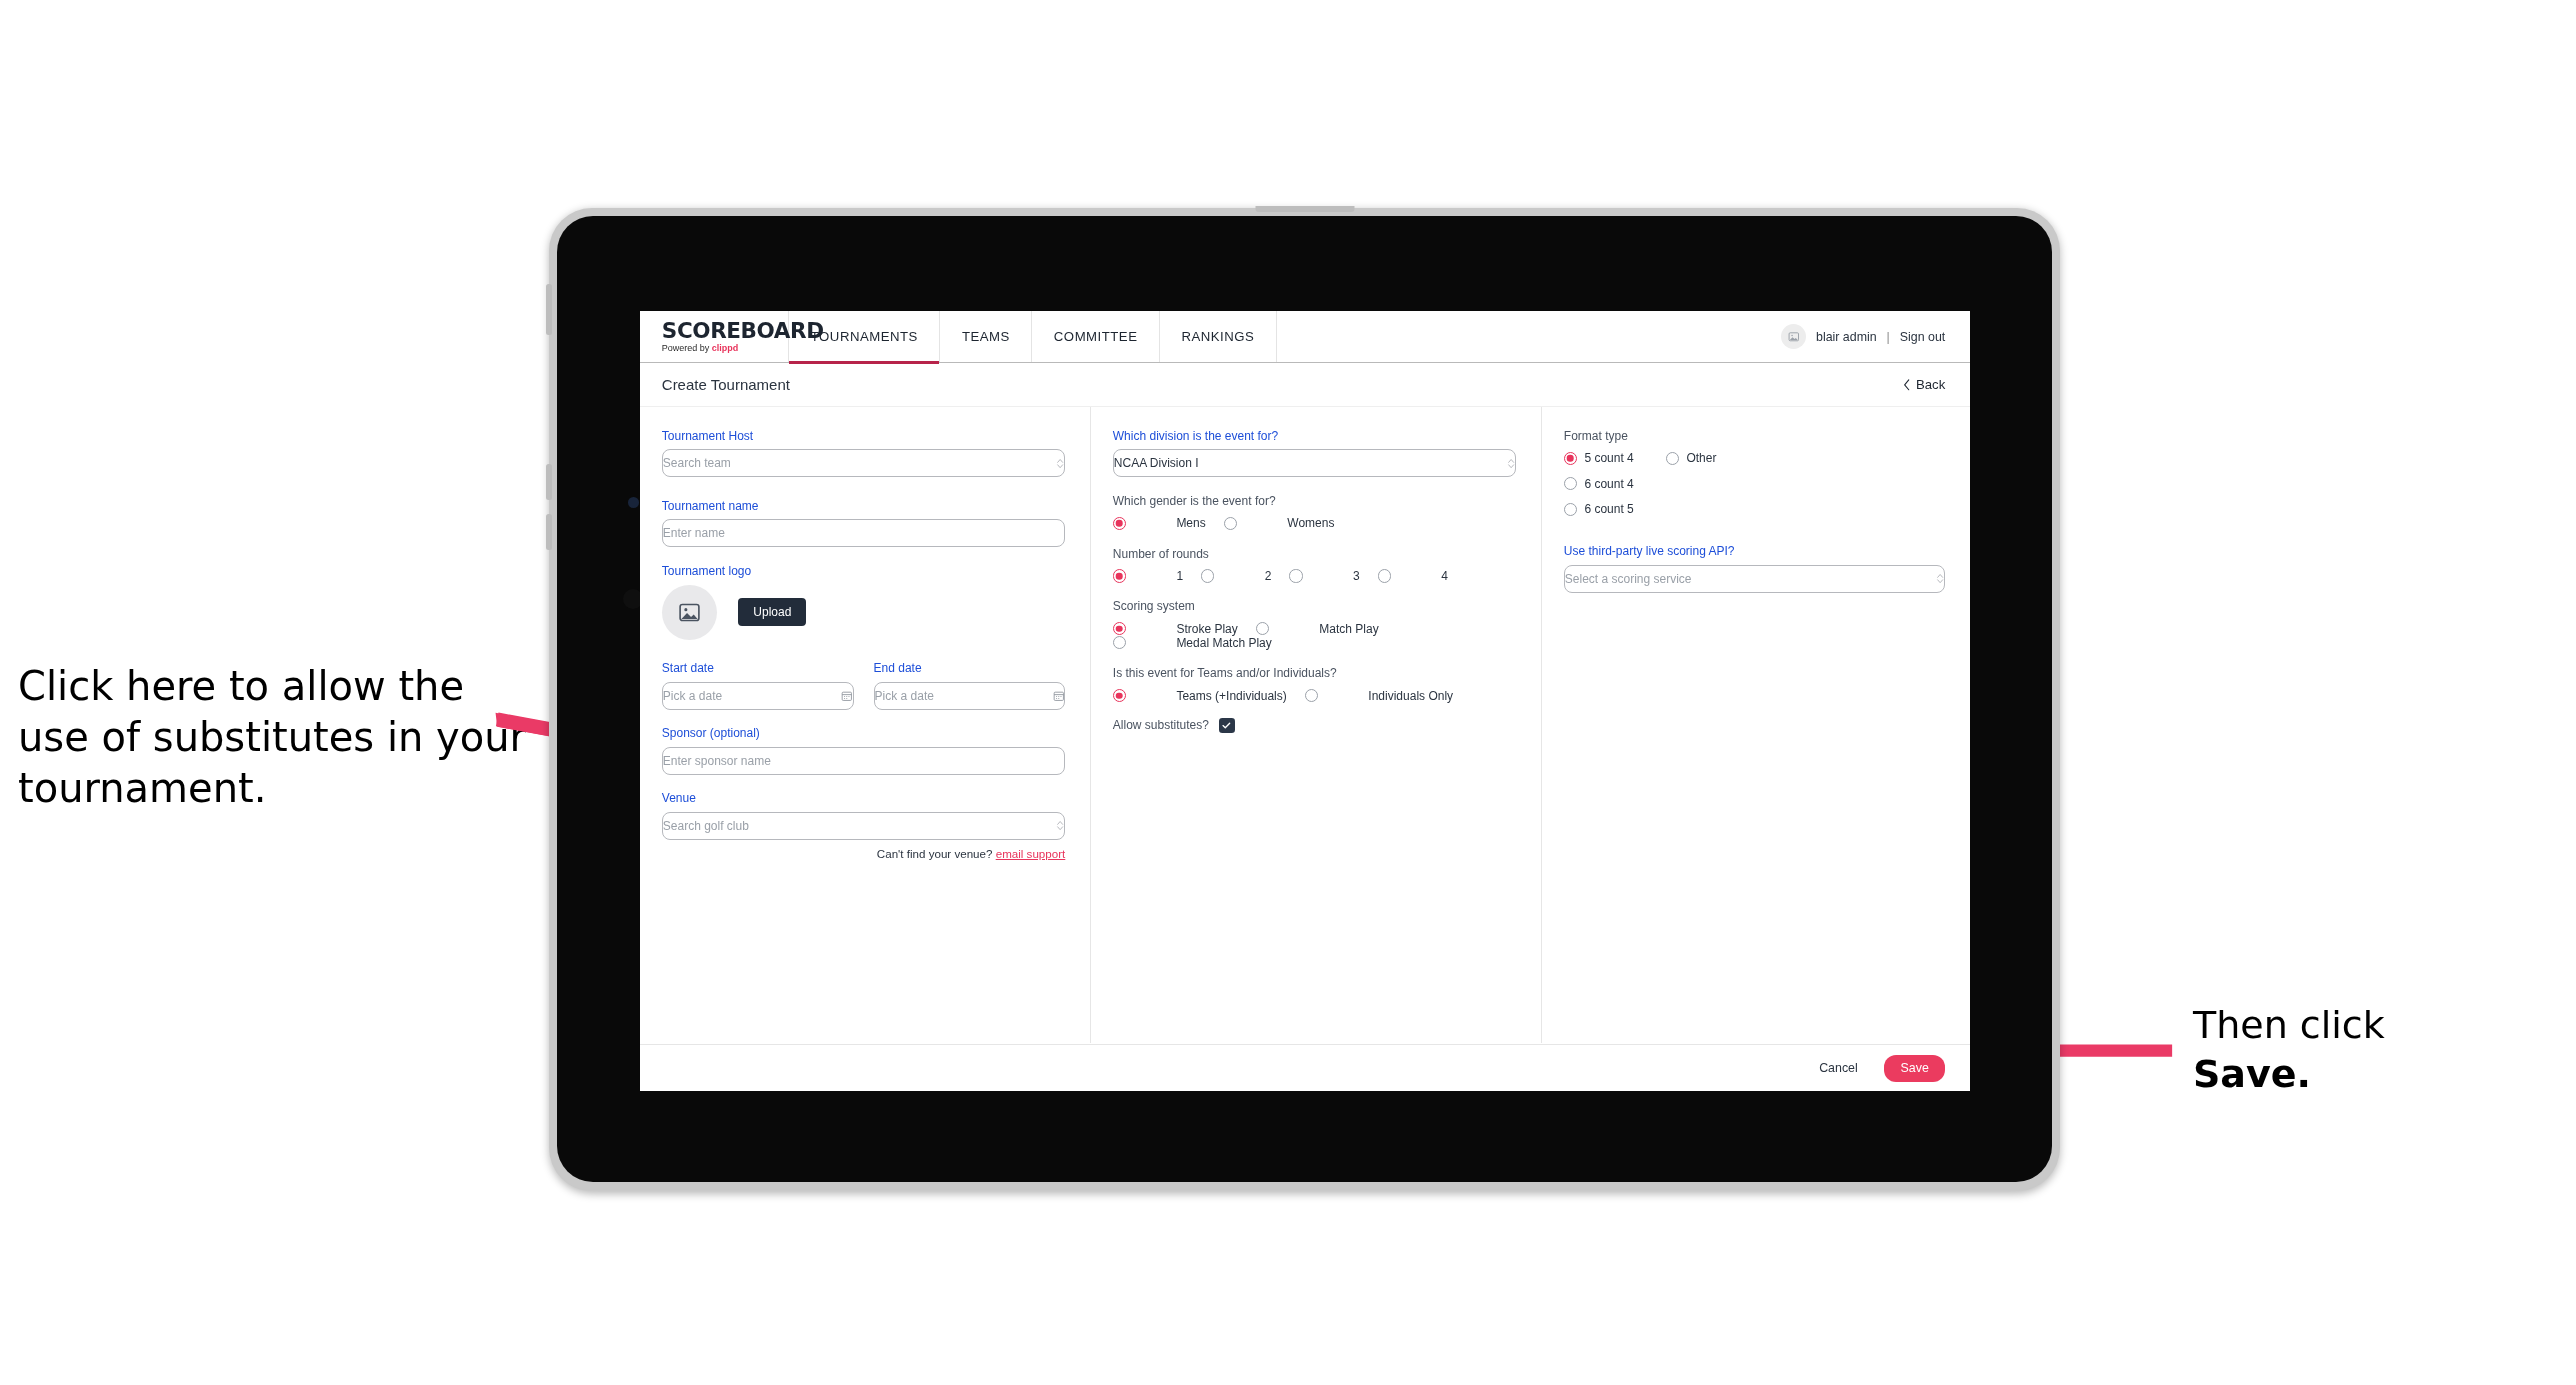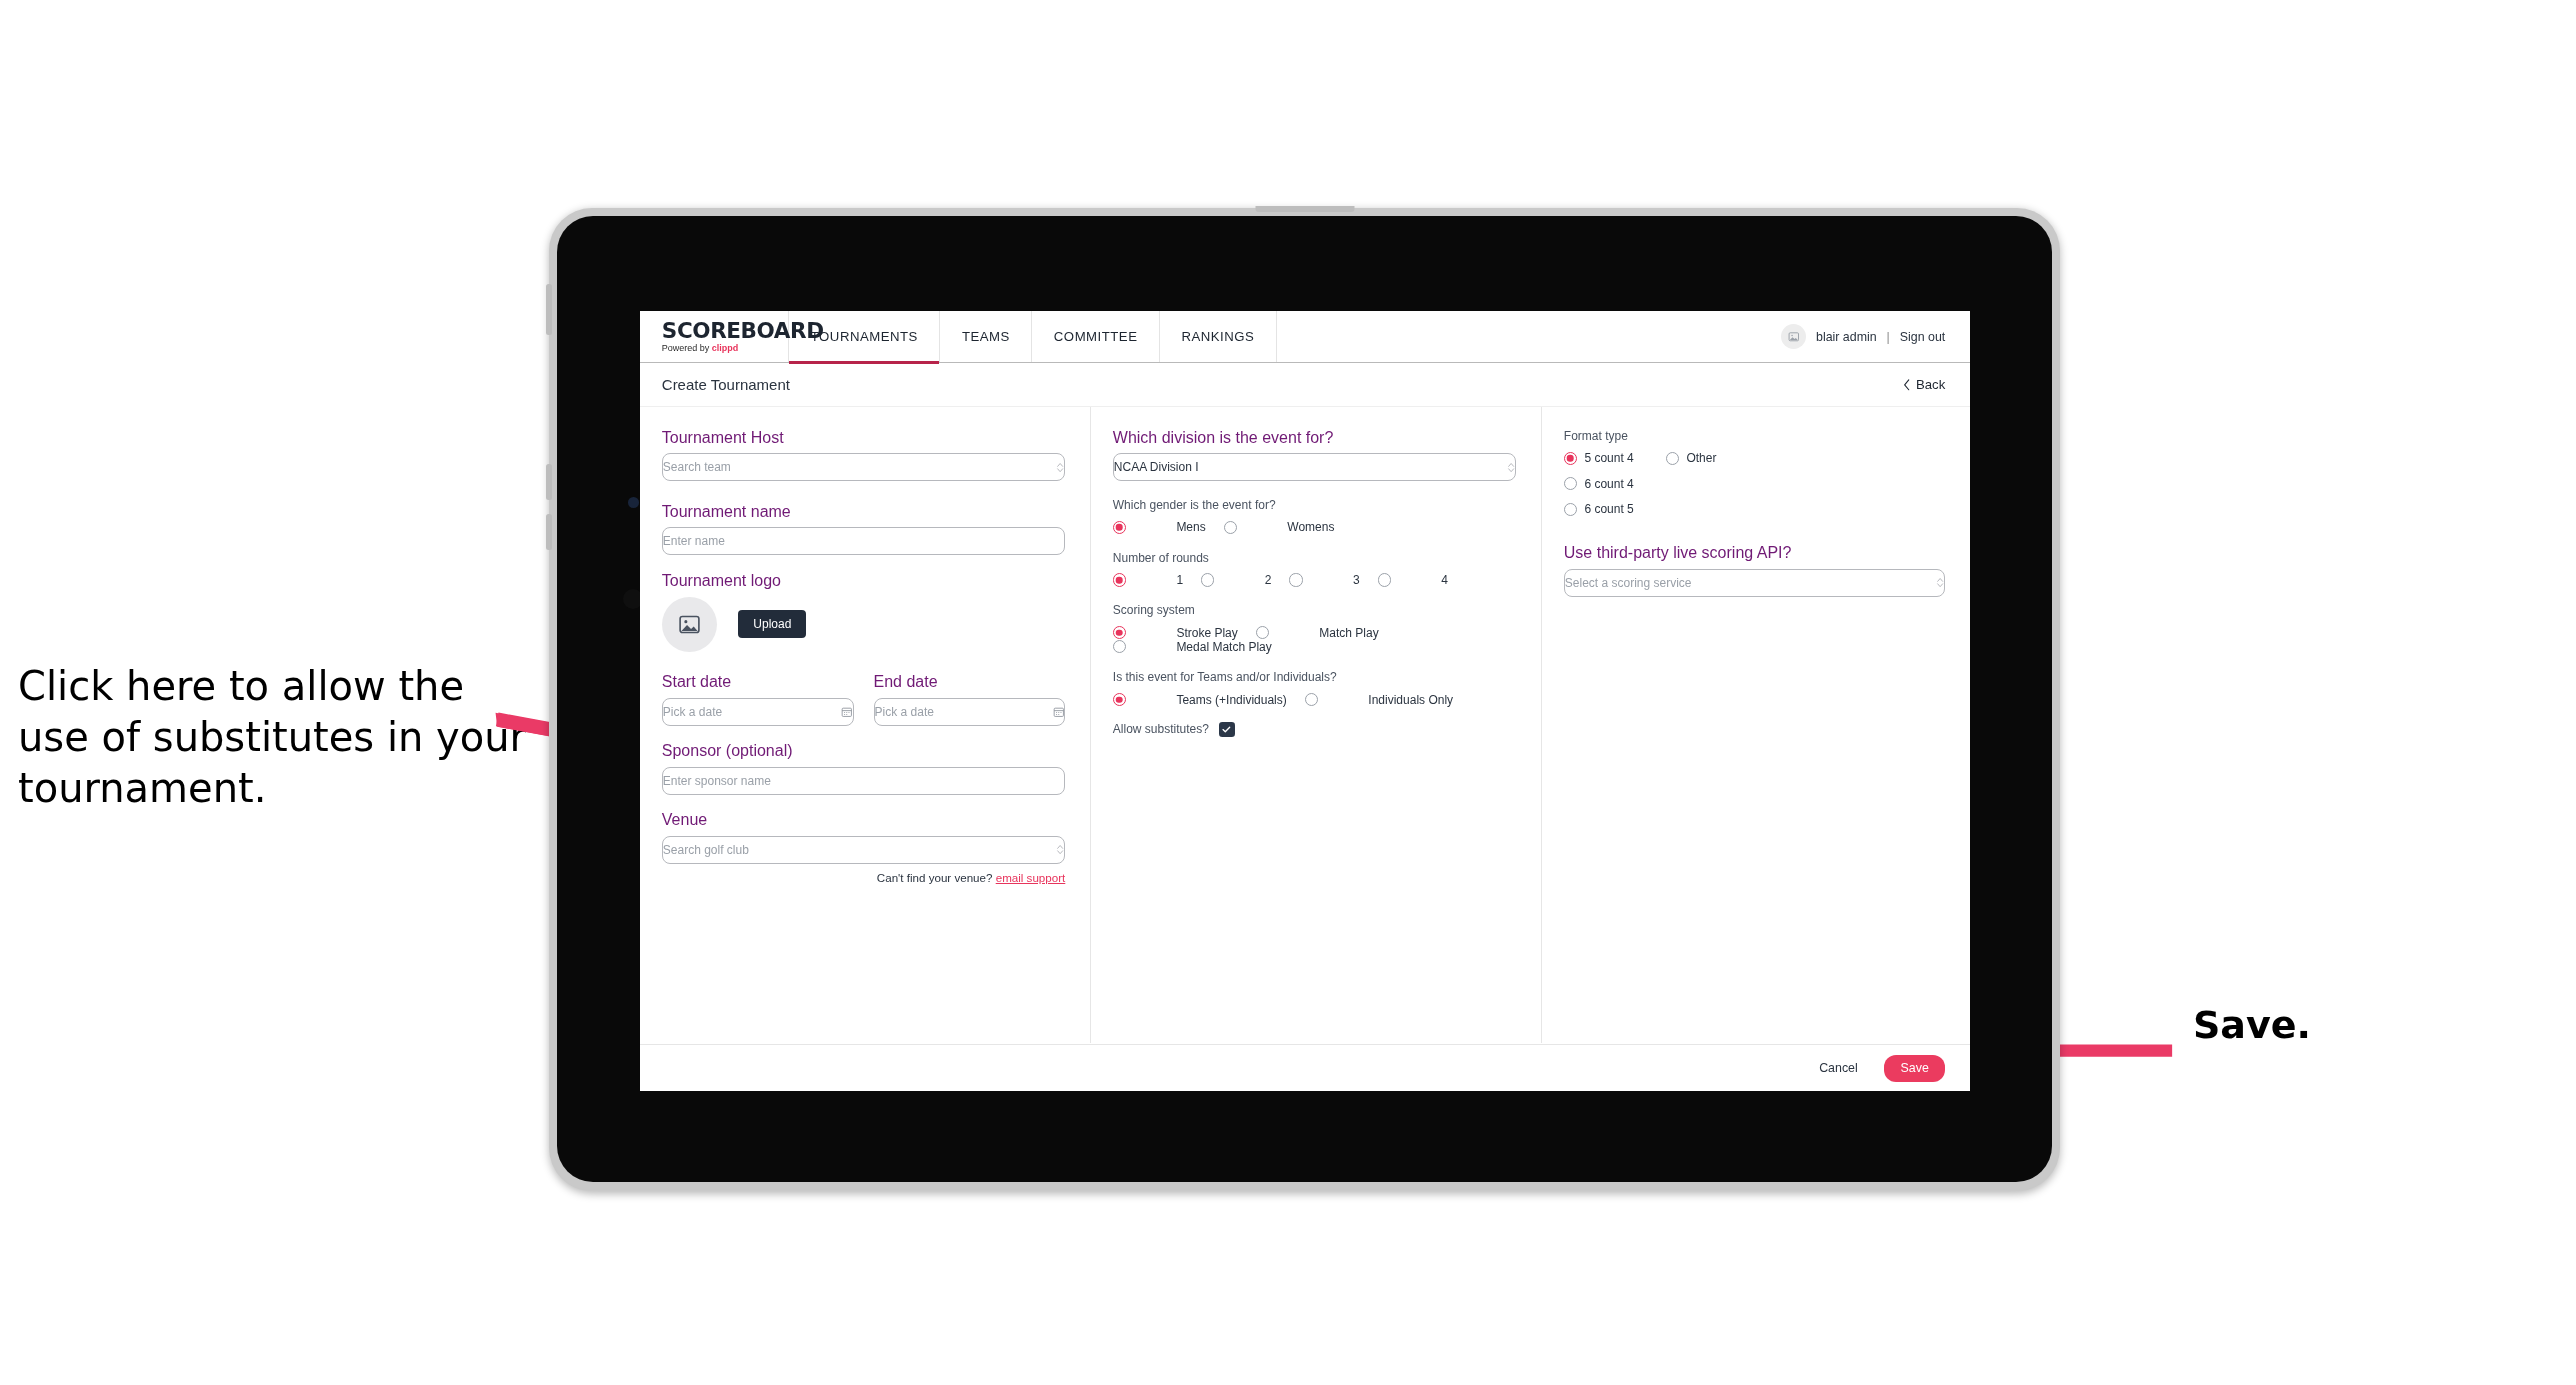--- a/index.html
+++ b/index.html
@@ -146,22 +146,22 @@
   }
   .col {
     box-sizing: border-box;
     padding: 21.5px 25px 0 21.5px;
   }
   #col-left   { width: 451px; border-right: 0.8px solid #e6e6e6; }
   #col-mid    { width: 451px; border-right: 0.8px solid #e6e6e6; }
   #col-right  { width: 428px; }
 
   .fieldlabel {
-    font-size: 16px;
-    color: #701a75;
+    font-size: 12px;
+    color: #1d4ed8;
     margin-bottom: 6.6px;
   }
   .grouplabel {
     font-size: 12px;
     color: #4a5360;
     margin-bottom: 8.3px;
   }
   .spacer-lg { height: 21.5px; }
   .spacer-md { height: 16.5px; }
 
@@ -311,20 +311,21 @@
   #anno-right b { font-weight: bold; }
 
   svg.arrow { position: absolute; overflow: visible; }
 </style>
 </head>
 <body>
 
 <div class="anno" id="anno-left">Click here to allow the use of substitutes in your tournament.</div>
 
 <div class="anno" id="anno-right">
+  <div>Then click</div>
   <b>Save.</b>
 </div>
 
 <svg class="arrow" id="arrow-left" style="left:0px; top:0px; width:2576px; height:1386px;" viewBox="0 0 3119 1678" width="2576" height="1386">
   <polygon points="600,863 1285,988 1258,1010 1320,1012 1278,960 1264,1002 602,880" fill="#ea3a66"></polygon>
   <path d="M602,871 L1280,997" stroke="#ea3a66" stroke-width="17" fill="none"></path>
   <polygon points="1243,958 1330,1006 1240,1044" fill="#ea3a66"></polygon>
 </svg>
 
 <svg class="arrow" id="arrow-right" style="left:0px; top:0px; width:2576px; height:1386px;" viewBox="0 0 3119 1678" width="2576" height="1386">

